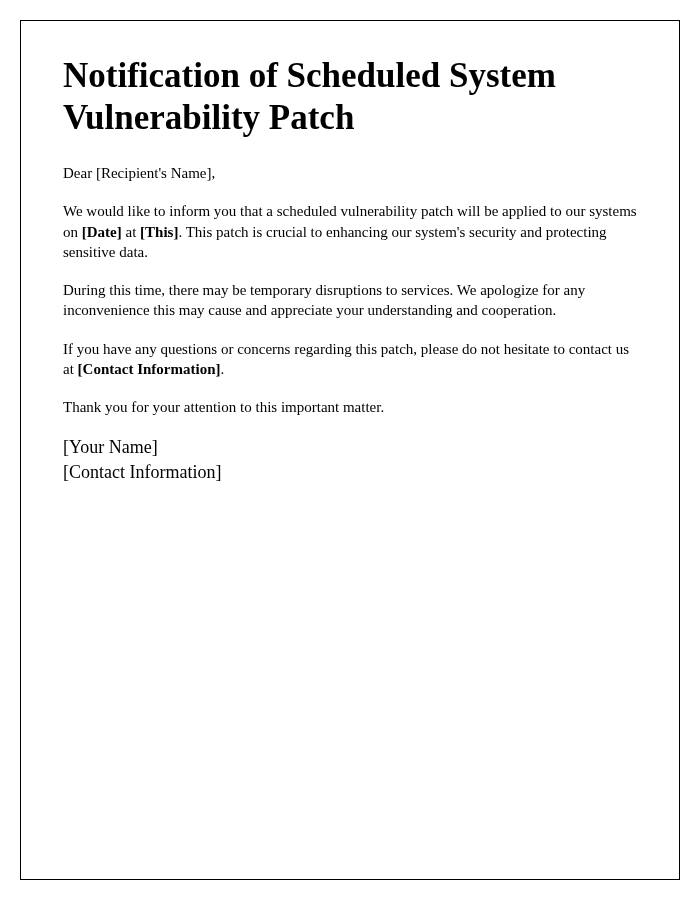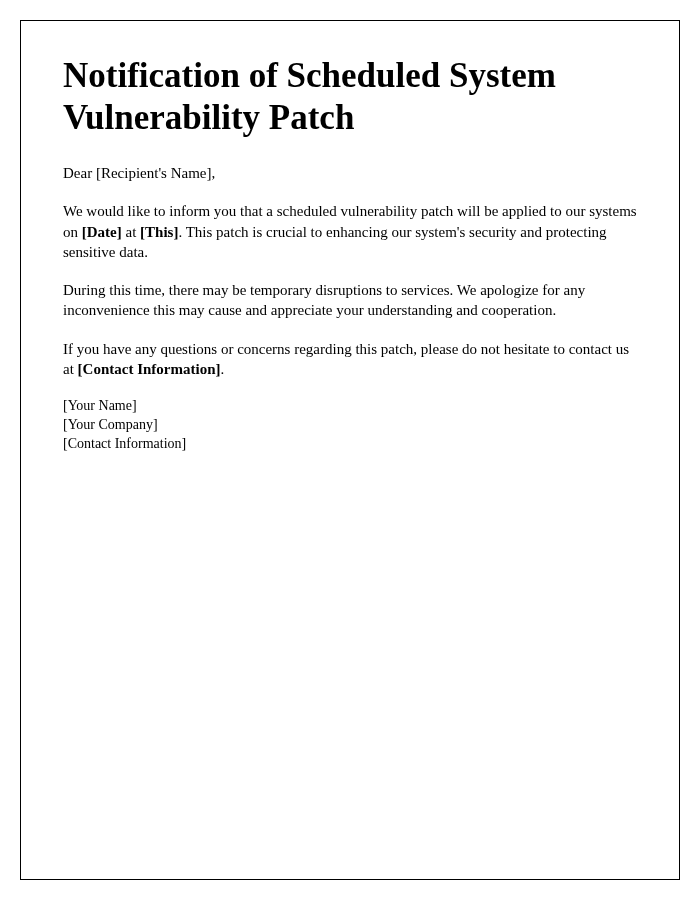--- a/index.html
+++ b/index.html
@@ -25,21 +25,21 @@
       font-weight: bold;
       line-height: 1.2;
       margin-bottom: 24px;
     }
     .paragraph {
       font-size: 15px;
       line-height: 1.35;
       margin-bottom: 18px;
     }
     .signature-block {
-      font-size: 14px;
+      font-size: 18px;
       line-height: 1.35;
     }
     .bold {
       font-weight: bold;
       margin-top: 36px;
     }
   </style>
 </head>
 <body>
 
@@ -53,20 +53,20 @@
   <p class="paragraph">
     <span>We would like to inform you that a scheduled vulnerability patch will be applied to our systems on </span><span class="bold">[Date]</span><span> at </span><span class="bold">[This]</span><span>. This patch is crucial to enhancing our system's security and protecting sensitive data.</span>
   </p>
 
   <p class="paragraph">During this time, there may be temporary disruptions to services. We apologize for any inconvenience this may cause and appreciate your understanding and cooperation.</p>
 
   <p class="paragraph">
     <span>If you have any questions or concerns regarding this patch, please do not hesitate to contact us at </span><span class="bold">[Contact Information]</span><span>.</span>
   </p>
 
+  <p class="paragraph">Thank you for your attention to this important matter.</p>
 
 
   <div class="signature-block">
     <div>[Your Name]</div>
-    <div>[Your Company]</div>
     <div>[Contact Information]</div>
   </div>
 </div>
 
 </body></html>

